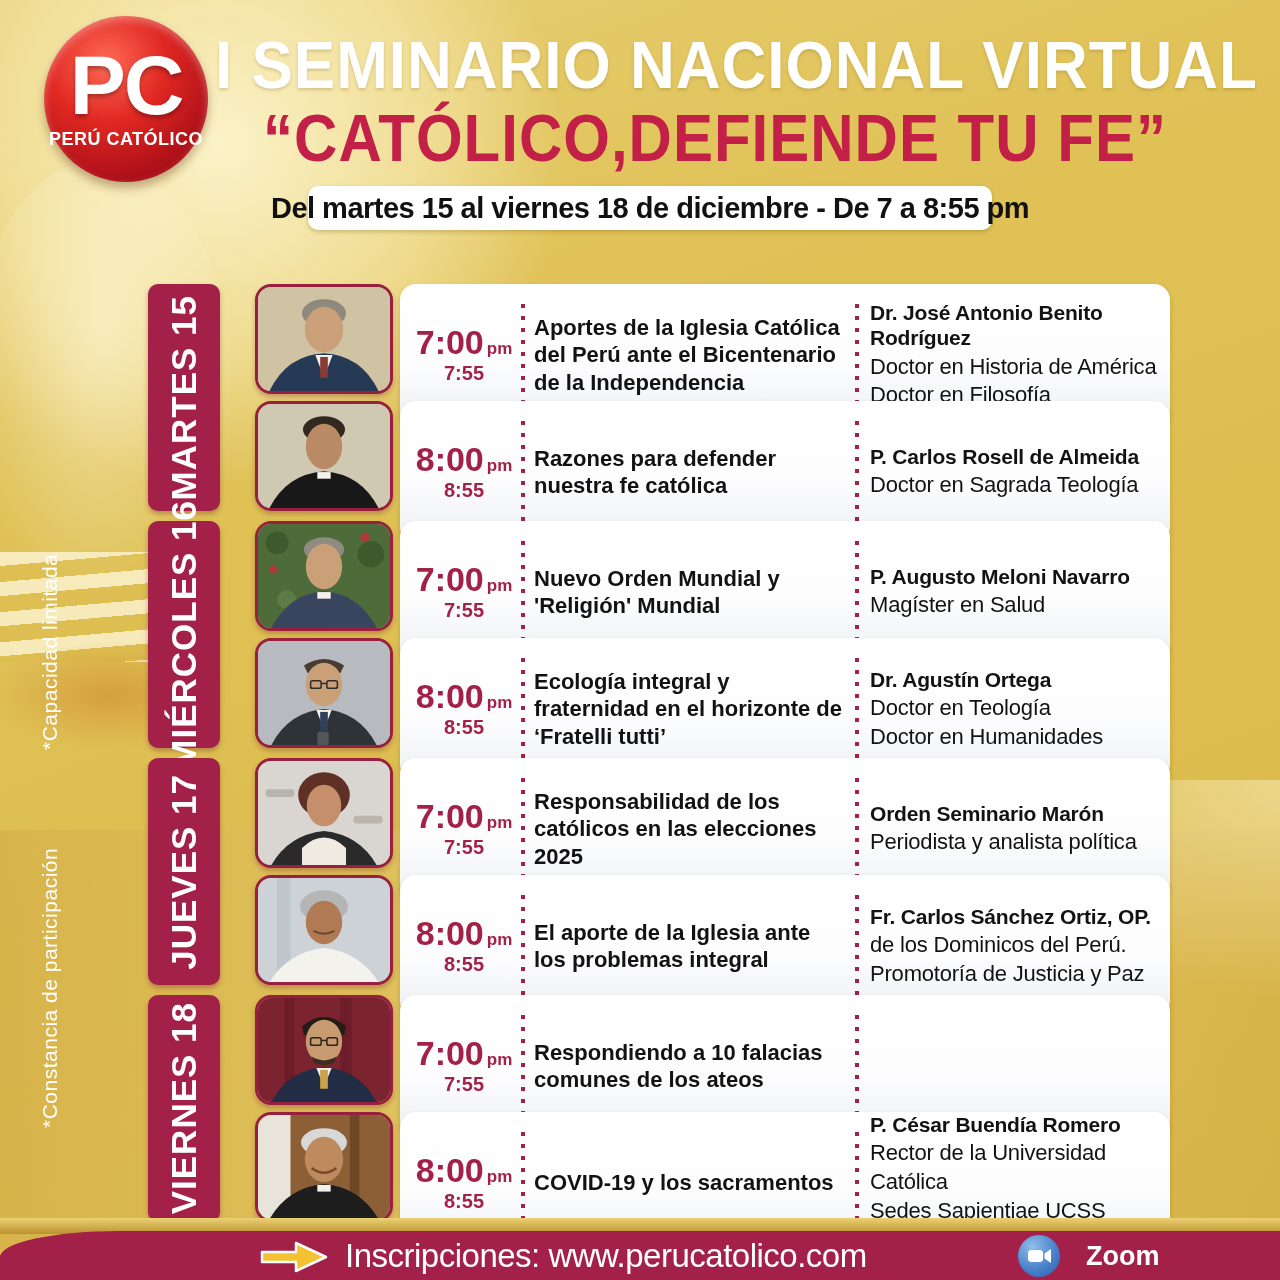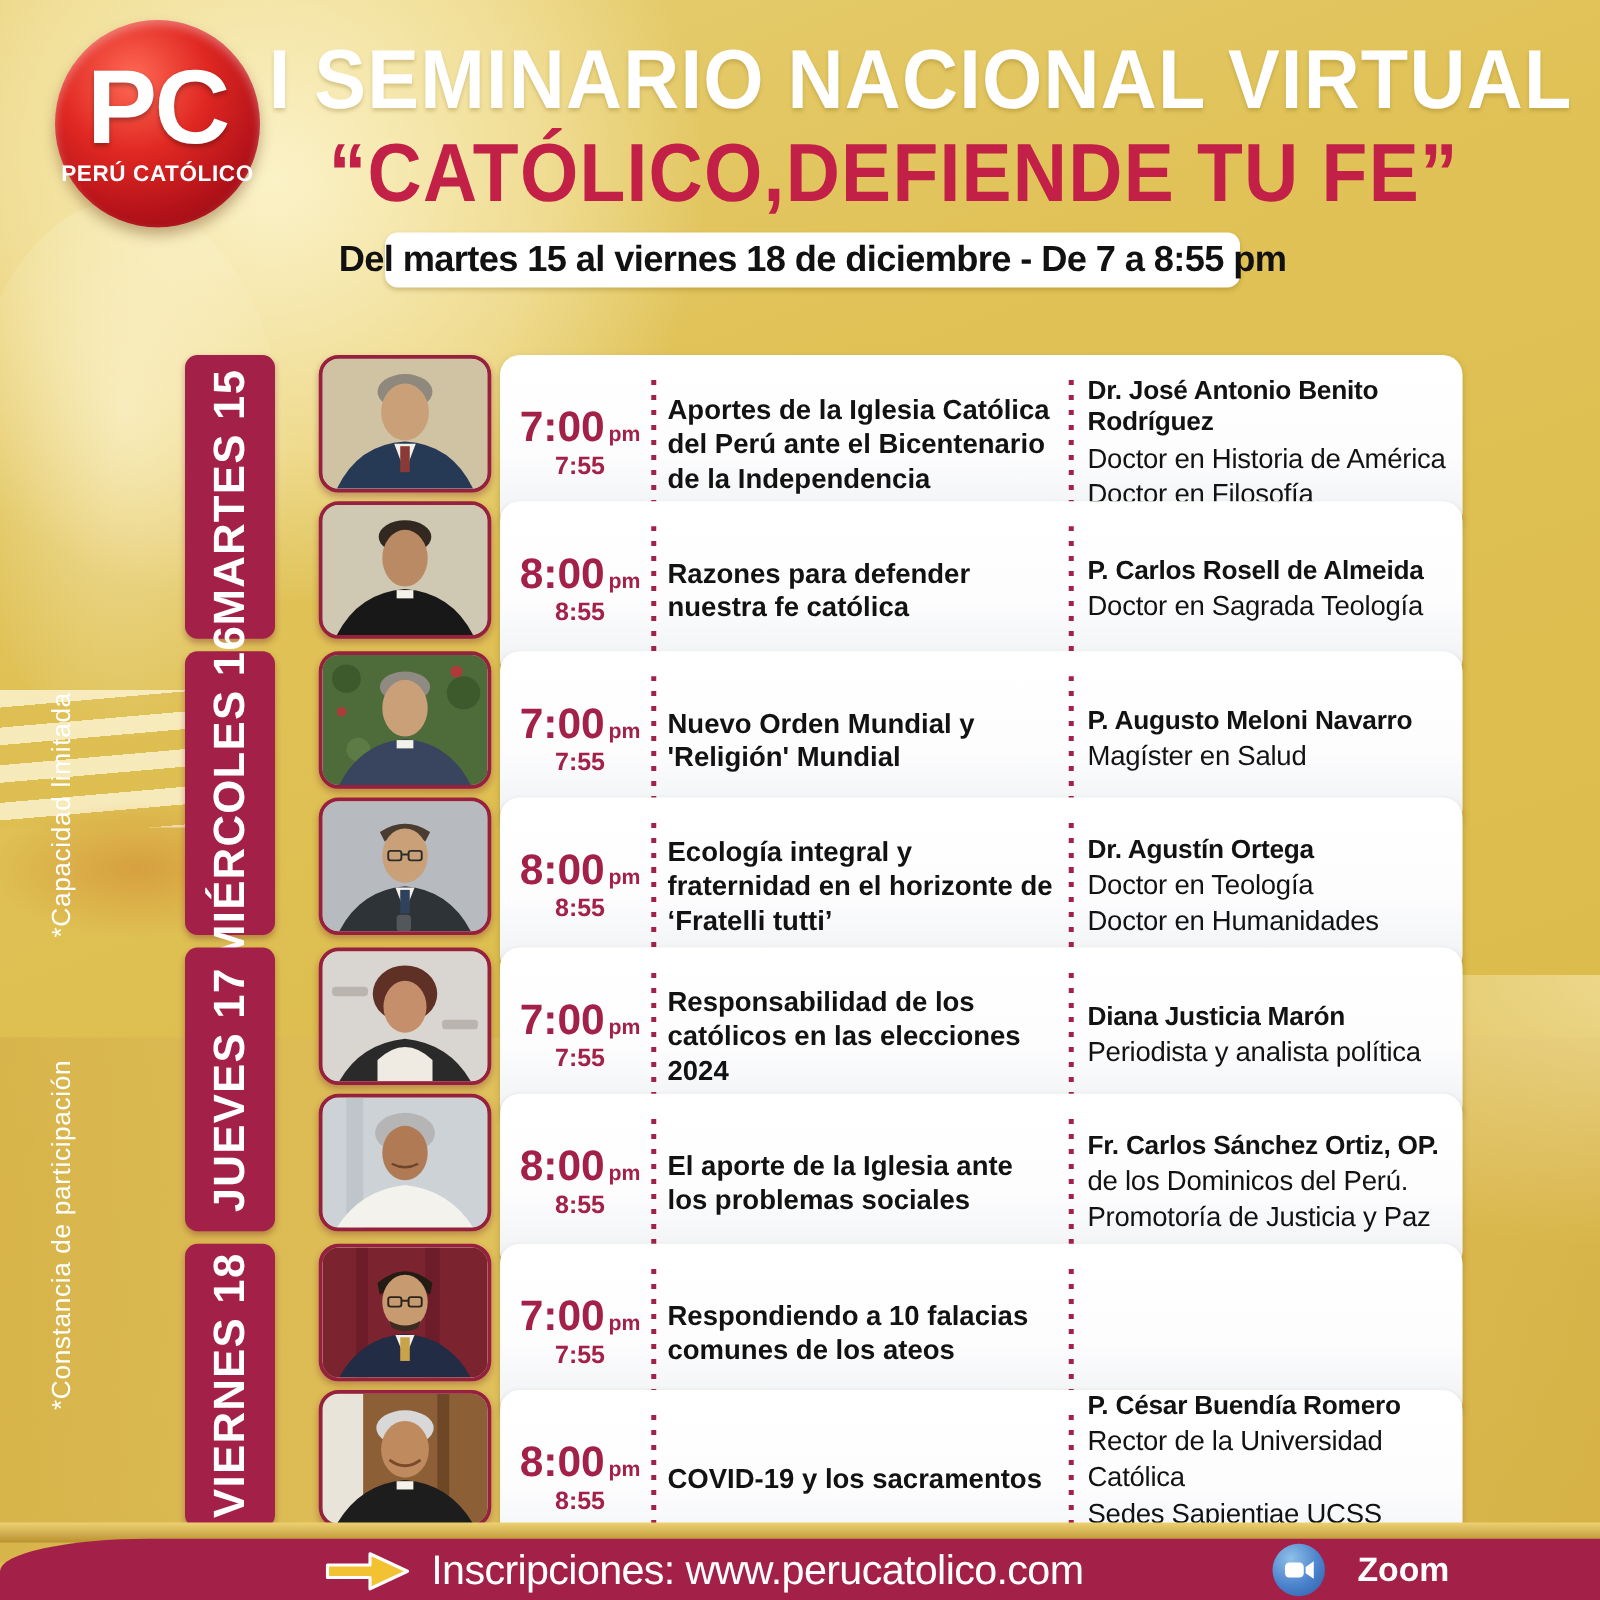--- a/index.html
+++ b/index.html
@@ -277,24 +277,24 @@
     </div>
     <div class="card">
       <div class="time">
         <div class="time-main">
             <span>7:00</span>
             <span class="t-mer">pm</span>
           </div>
         <div class="t-end">7:55</div>
       </div>
       <div class="dots d1"></div>
-      <div class="topic">Responsabilidad de los católicos en las elecciones 2024</div>
-      <div class="dots d2"></div>
-      <div class="speaker">
-        <div class="sp-name">Diana Justicia Marón</div>
+      <div class="topic">Responsabilidad de los católicos en las elecciones 2025</div>
+      <div class="dots d2"></div>
+      <div class="speaker">
+        <div class="sp-name">Orden Seminario Marón</div>
         <div class="sp-cred">Periodista y analista política</div>
 
       </div>
     </div>
   </div>
 
   <div class="row r6">
     <div class="photo">
       <svg viewBox="0 0 138 110" preserveAspectRatio="none">
           <rect width="138" height="110" fill="#ccd2d6"></rect>
@@ -307,21 +307,21 @@
     </div>
     <div class="card">
       <div class="time">
         <div class="time-main">
             <span>8:00</span>
             <span class="t-mer">pm</span>
           </div>
         <div class="t-end">8:55</div>
       </div>
       <div class="dots d1"></div>
-      <div class="topic">El aporte de la Iglesia ante los problemas sociales</div>
+      <div class="topic">El aporte de la Iglesia ante los problemas integral</div>
       <div class="dots d2"></div>
       <div class="speaker">
         <div class="sp-name">Fr. Carlos Sánchez Ortiz, OP.</div>
         <div class="sp-cred">de los Dominicos del Perú.</div>
         <div class="sp-cred">Promotoría de Justicia y Paz</div>
 
       </div>
     </div>
   </div>
 

